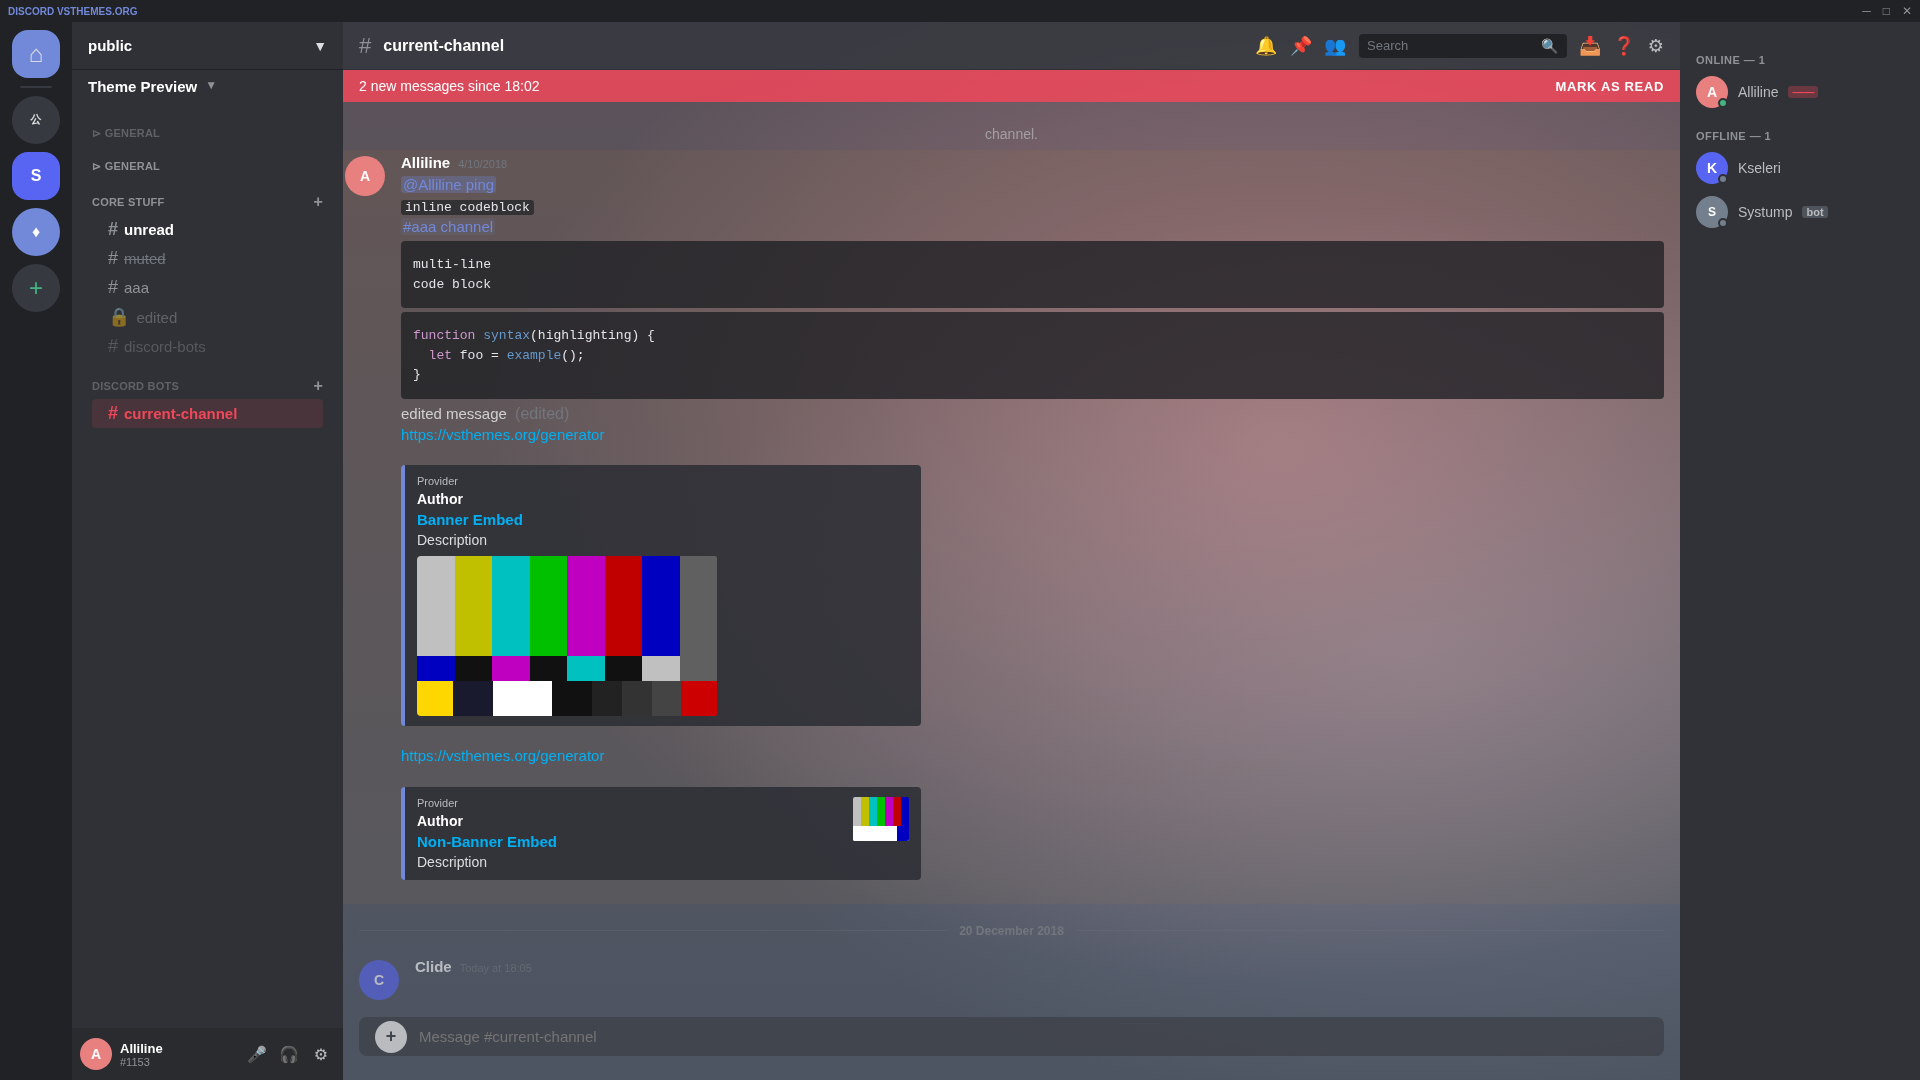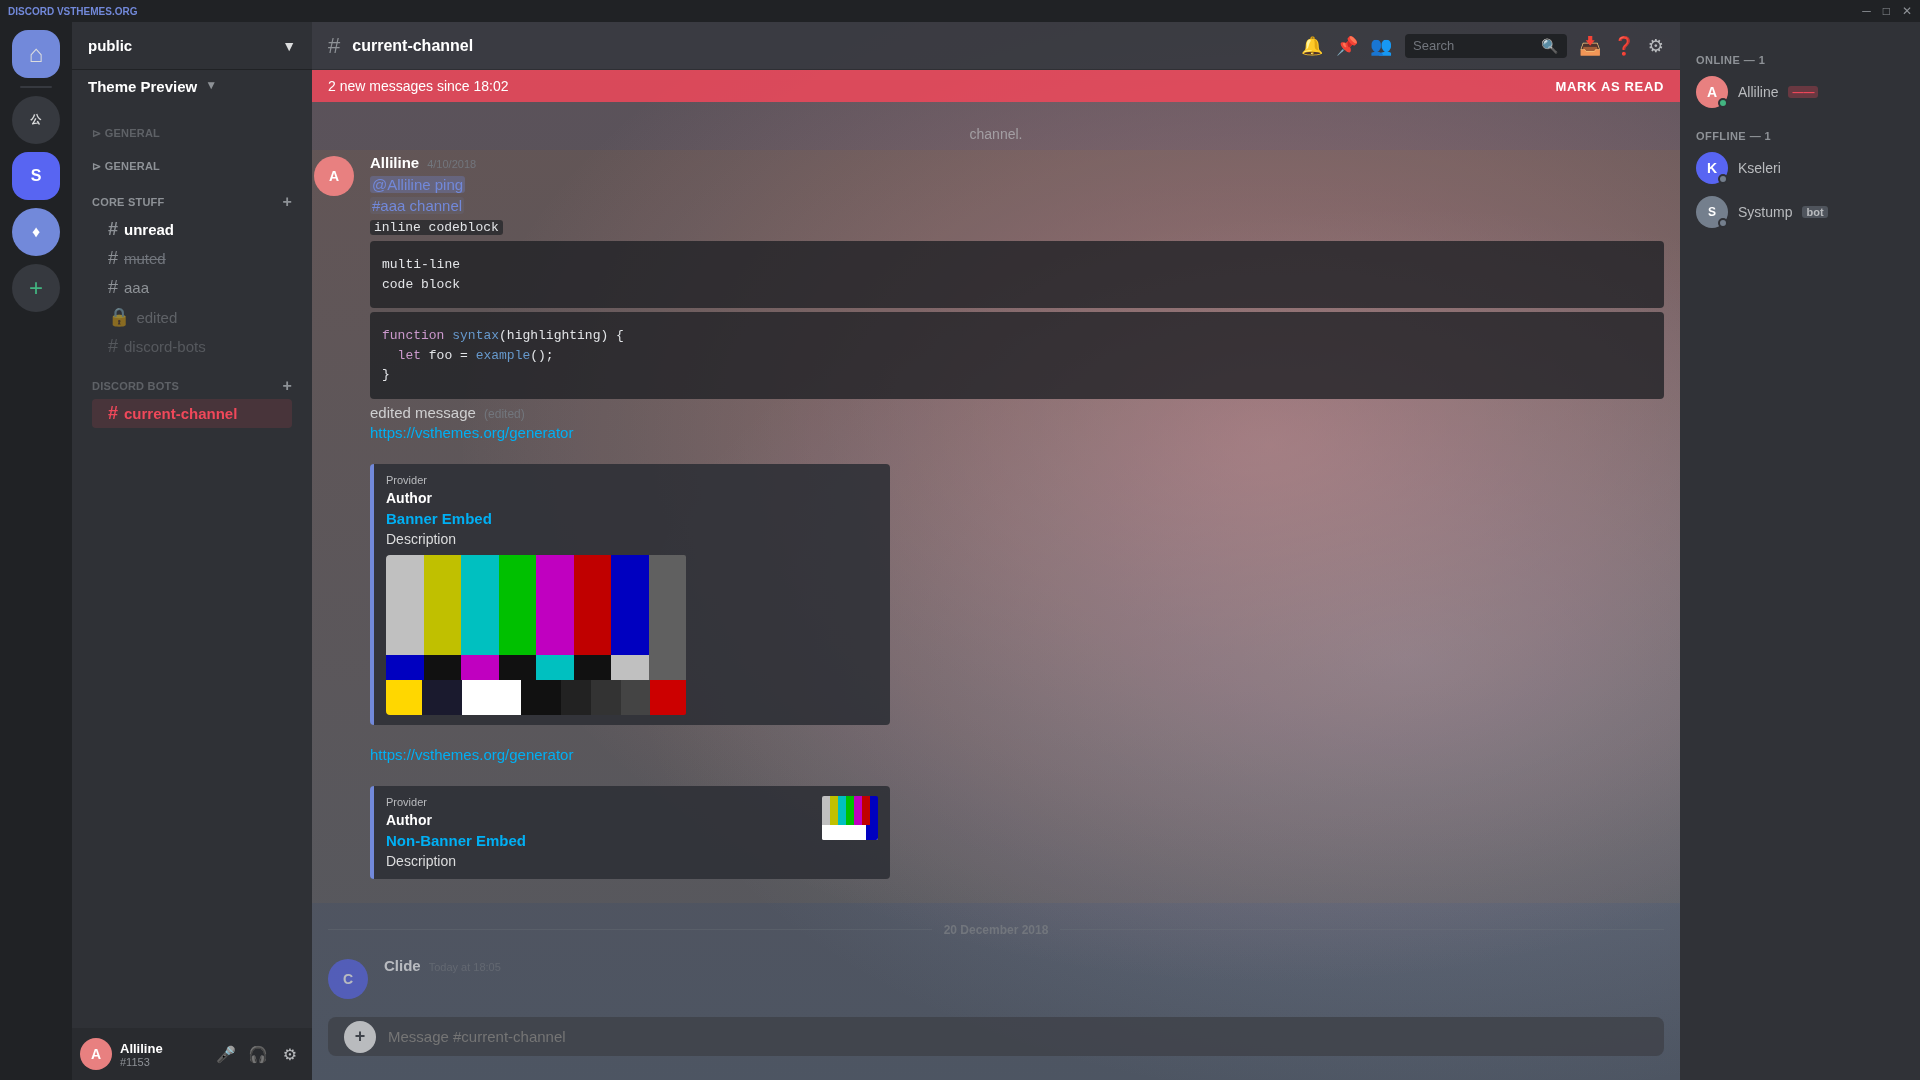--- a/index.html
+++ b/index.html
@@ -75,21 +75,21 @@
     }
     .server-separator {
       width: 32px;
       height: 2px;
       background: #36393f;
       border-radius: 1px;
     }
 
     
     .channel-sidebar {
-      width: 240px;
+      width: 271px;
       background: #2f3136;
       display: flex;
       flex-direction: column;
       flex-shrink: 0;
       overflow: hidden;
     }
     .server-header {
       height: 48px;
       padding: 0 16px;
       display: flex;
@@ -256,21 +256,21 @@
     }
     .header-icon {
       color: #b9bbbe;
       cursor: pointer;
       font-size: 18px;
     }
     .search-bar {
       background: #202225;
       border-radius: 4px;
       padding: 4px 8px;
-      width: 162px;
+      width: 208px;
       color: #72767d;
       font-size: 14px;
       display: flex;
       align-items: center;
       justify-content: space-between;
     }
 
     
     .new-messages-bar {
       background: rgba(240,72,90,0.85);
@@ -372,21 +372,21 @@
       line-height: 1.5;
     }
     .code-keyword {
       color: #cc99cd;
     }
     .code-fn {
       color: #6699cc;
     }
 
     .edited-tag {
-      font-size: 12px;
+      font-size: 16px;
       color: #72767d;
       margin-left: 4px;
     }
 
     .message-link {
       color: #00b0f4;
       text-decoration: none;
     }
 
     
@@ -741,25 +741,25 @@
           <div class="message-header">
             <span class="message-author">Alliline</span>
             <span class="message-timestamp">4/10/2018</span>
           </div>
 
           <div class="message-text">
             <span class="message-mention">@Alliline ping</span>
           </div>
 
           <div class="message-text">
+            <code class="inline-code">inline codeblock</code>
+          </div>
+
+          <div class="message-text">
             <span class="message-channel-mention">#aaa channel</span>
-          </div>
-
-          <div class="message-text">
-            <code class="inline-code">inline codeblock</code>
           </div>
 
           <div class="code-block">multi-line
 code block</div>
 
           <div class="code-block"><span class="code-keyword">function</span> <span class="code-fn" style="color:#6699cc;">syntax</span>(highlighting) {
   <span class="code-keyword">let</span> foo = <span style="color:#6699cc;">example</span>();
 }</div>
 
           <div class="message-text">

